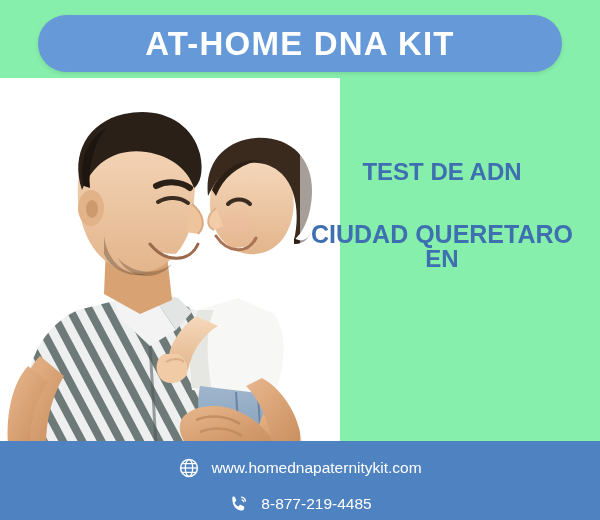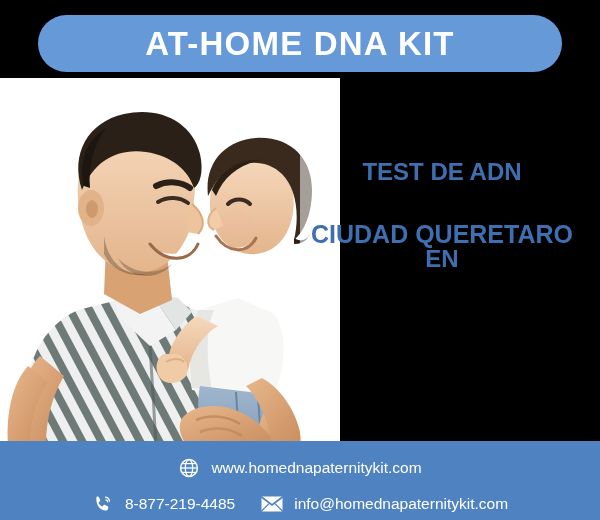--- a/index.html
+++ b/index.html
@@ -10,21 +10,21 @@
     width: 600px;
     height: 520px;
     background: #ffffff;
     font-family: "Liberation Sans", sans-serif;
     overflow: hidden;
   }
   .poster {
     position: relative;
     width: 600px;
     height: 520px;
-    background: #000000;
+    background: #86efac;
     overflow: hidden;
   }
 
   
   .title-banner {
     position: absolute;
     left: 38px;
     top: 15px;
     width: 524px;
     height: 57px;
@@ -258,27 +258,17 @@
         <span class="footer-icon">
           <svg width="20" height="20" viewBox="0 0 20 20">
             <path d="M4.3 2.6c1 0 1.5.3 1.9 1.2l.9 2c.3.7.1 1.2-.4 1.6l-.9.7c-.2.2-.3.4-.1.8.6 1.3 1.9 2.7 3.2 3.4.4.2.6.1.8-.1l.8-.9c.4-.5.9-.6 1.6-.3l2 .9c.9.4 1.2.9 1.2 1.9 0 1.6-1.3 2.9-2.9 2.8C7.6 16.3 3.7 12.4 3.4 6.1 3.3 4.2 3.2 2.6 4.3 2.6z" fill="#ffffff"></path>
             <path d="M12.6 3.1c2 .3 3.6 1.9 3.9 3.9" fill="none" stroke="#ffffff" stroke-width="1.3" stroke-linecap="round"></path>
             <path d="M12.9 5.9c1 .2 1.7.9 1.9 1.9" fill="none" stroke="#ffffff" stroke-width="1.2" stroke-linecap="round"></path>
           </svg>
         </span>
         <span class="footer-text">8-877-219-4485</span>
       </div>
 
-      <div class="footer-item">
-        <span class="footer-icon">
-          <svg width="22" height="16" viewBox="0 0 22 16">
-            <rect x="0.5" y="0.5" width="21" height="15" rx="1.2" fill="#ffffff"></rect>
-            <path d="M0.5 1 L11 9 L21.5 1" fill="none" stroke="#4f82c0" stroke-width="1.7"></path>
-            <path d="M0.6 15 L8 7.6 M21.4 15 L14 7.6" fill="none" stroke="#4f82c0" stroke-width="1.3"></path>
-          </svg>
-        </span>
-        <span class="footer-text">info@homednapaternitykit.com</span>
-      </div>
     </div>
 
   </div>
 
 </div>
 
 </body></html>

